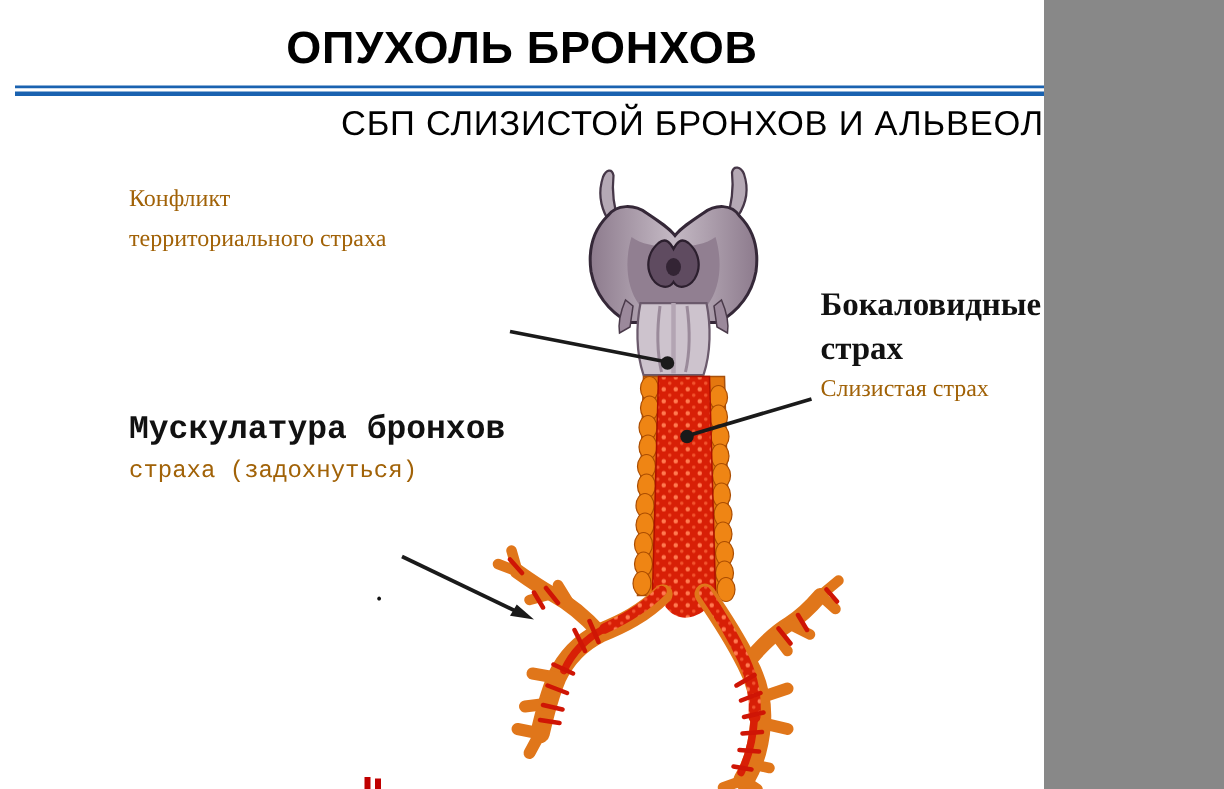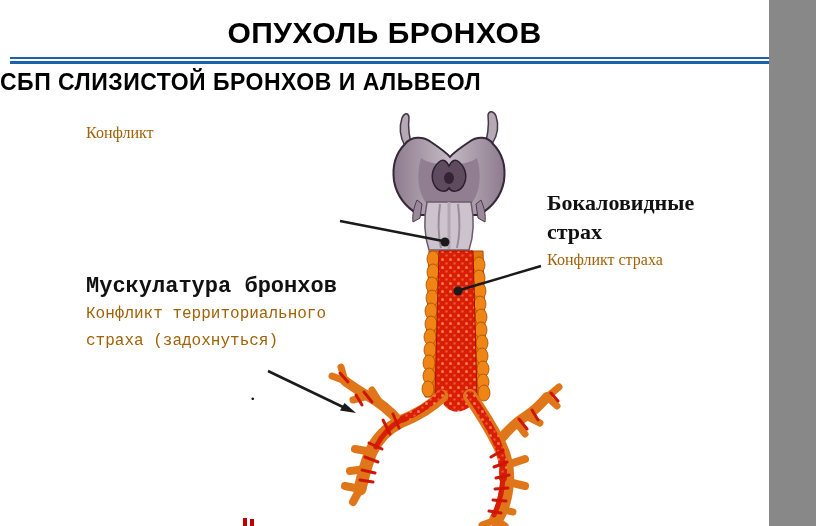--- a/index.html
+++ b/index.html
@@ -1,36 +1,36 @@
 <!DOCTYPE html>
 <html><head>
 <meta charset="utf-8">
 <style>
   html,body{margin:0;padding:0;background:#888;}
   .slide{
     position:relative;
-    width:769px;height:526px;
+    width:696px;height:526px;
     background:#ffffff;
     overflow:hidden;
     font-family:"Liberation Sans",sans-serif;
   }
   .title{
     position:absolute;left:0;right:0;top:16px;
     text-align:center;
     font-size:30px;font-weight:bold;color:#000;
     letter-spacing:0.5px;
   }
   .divider{position:absolute;left:10px;top:57px;width:792px;}
   .divider .thin{height:2px;background:#1a62b0;}
   .divider .gap{height:2px;background:#ffffff;}
   .divider .thick{height:3px;background:#1a62b0;}
   .subtitle{
     position:absolute;left:0;right:0;top:69px;
-    text-align:left;
-    font-size:23px;font-weight:bold;color:#000;
+    text-align:right;
+    font-size:23px;font-weight:normal;color:#000;
     letter-spacing:0.5px;
   }
   .annotation{
     position:absolute;
     font-family:"Liberation Serif",serif;
     white-space:nowrap;
   }
   .annotation .heading{
     font-size:22px;font-weight:bold;color:#111;line-height:28px;
   }
@@ -162,31 +162,31 @@
       <circle cx="458" cy="291" r="4.5" fill="#1a1a1a"></circle>
     </g>
     <g>
       <line x1="268" y1="371" x2="345" y2="408" stroke="#1a1a1a" stroke-width="2.5"></line>
       <polygon points="356,413 340,410.5 344.5,403" fill="#1a1a1a"></polygon>
     </g>
   </svg>
 
   <div class="annotation ann-mucosa">
     <div class="note">Конфликт</div>
+    <div class="note">территориального страха</div>
   </div>
 
   <div class="annotation ann-goblet">
     <div class="heading">Бокаловидные</div>
     <div class="heading">страх</div>
-    <div class="note">Конфликт страха</div>
+    <div class="note">Слизистая страх</div>
   </div>
 
   <div class="annotation ann-muscles">
     <div class="heading">Мускулатура бронхов</div>
-    <div class="note">Конфликт территориального</div>
     <div class="note">страха (задохнуться)</div>
   </div>
 
   <div class="stray-period">.</div>
 
   <div class="cutoff-fragment"></div>
 
 </div>
 
 </body></html>

